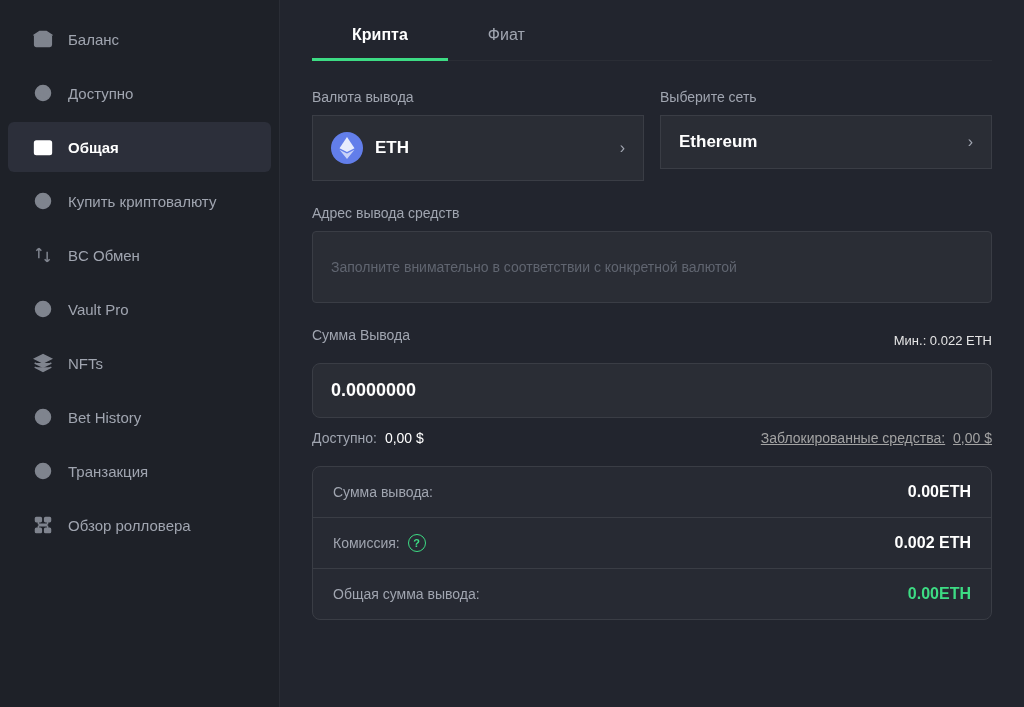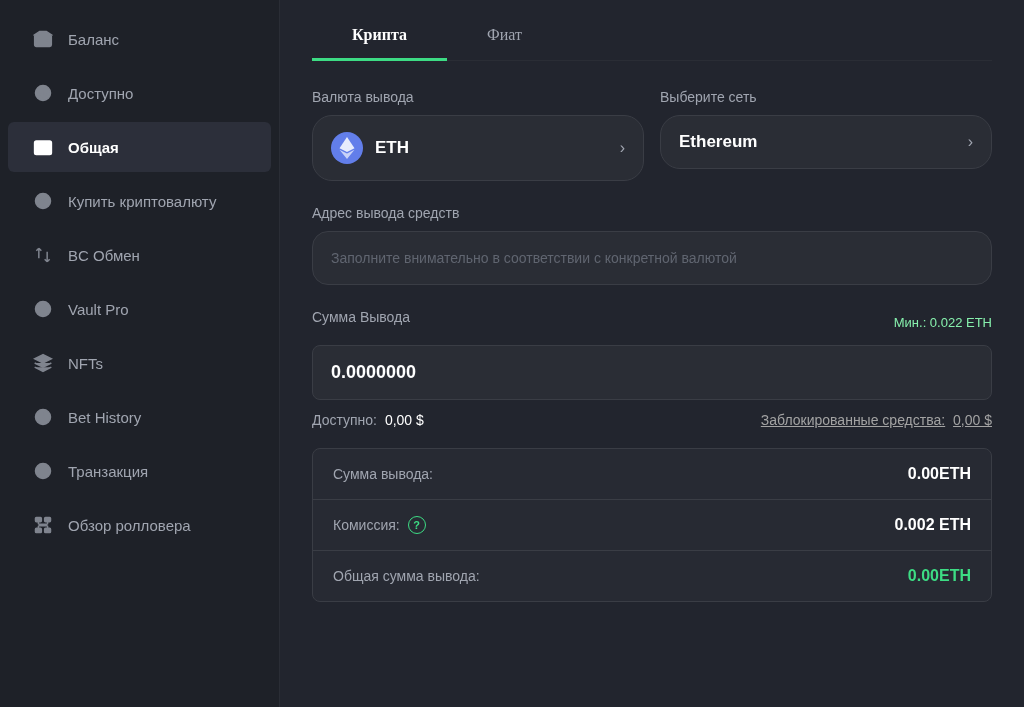--- a/index.html
+++ b/index.html
@@ -68,21 +68,20 @@
     }
 
     
     .tabs {
       display: flex;
       align-items: flex-end;
       gap: 0;
       margin-bottom: 28px;
       border-bottom: 1px solid #2a2d35;
       padding-top: 12px;
-      font-family: Liberation Serif, serif;
     }
 
     .tab {
       padding: 14px 40px;
       font-size: 16px;
       color: #a0a5b0;
       cursor: pointer;
       position: relative;
       border-bottom: 3px solid transparent;
       margin-bottom: -1px;
@@ -105,21 +104,21 @@
     .row-two {
       display: flex;
       gap: 16px;
       margin-bottom: 24px;
     }
 
     .select-box {
       flex: 1;
       background: #2a2d35;
       border: 1px solid #3a3d45;
-      border-radius: 20px;
+      border-radius: 0;
       padding: 16px 18px;
       display: flex;
       align-items: center;
       justify-content: space-between;
       cursor: pointer;
     }
 
     .select-box-left {
       display: flex;
       align-items: center;
@@ -149,22 +148,22 @@
 
     
     .address-section {
       margin-bottom: 24px;
     }
 
     .address-input {
       width: 100%;
       background: #2a2d35;
       border: 1px solid #3a3d45;
-      border-radius: 16px;
-      padding: 18px 18px;
+      border-radius: 4px;
+      padding: 27px 18px;
       color: #606570;
       font-size: 14px;
       outline: none;
       font-family: inherit;
     }
 
     .address-input::placeholder {
       color: #606570;
     }
 
@@ -175,21 +174,21 @@
 
     .amount-header {
       display: flex;
       justify-content: space-between;
       align-items: center;
       margin-bottom: 10px;
     }
 
     .amount-min {
       font-size: 13px;
-      color: #86efac;
+      color: #e5e5e5;
     }
 
     .amount-box {
       background: #2a2d35;
       border: 1px solid #3a3d45;
       border-radius: 8px;
       padding: 16px 18px;
     }
 
     .amount-value {

